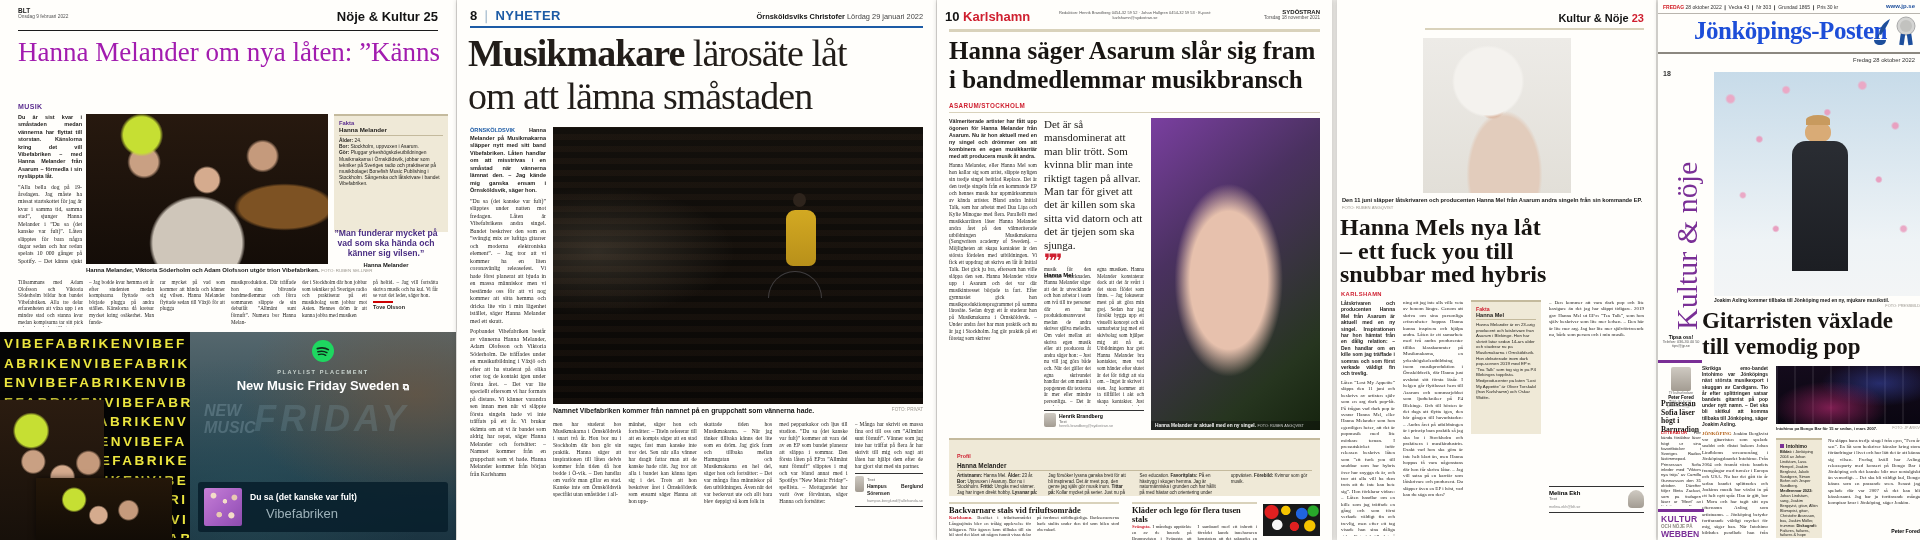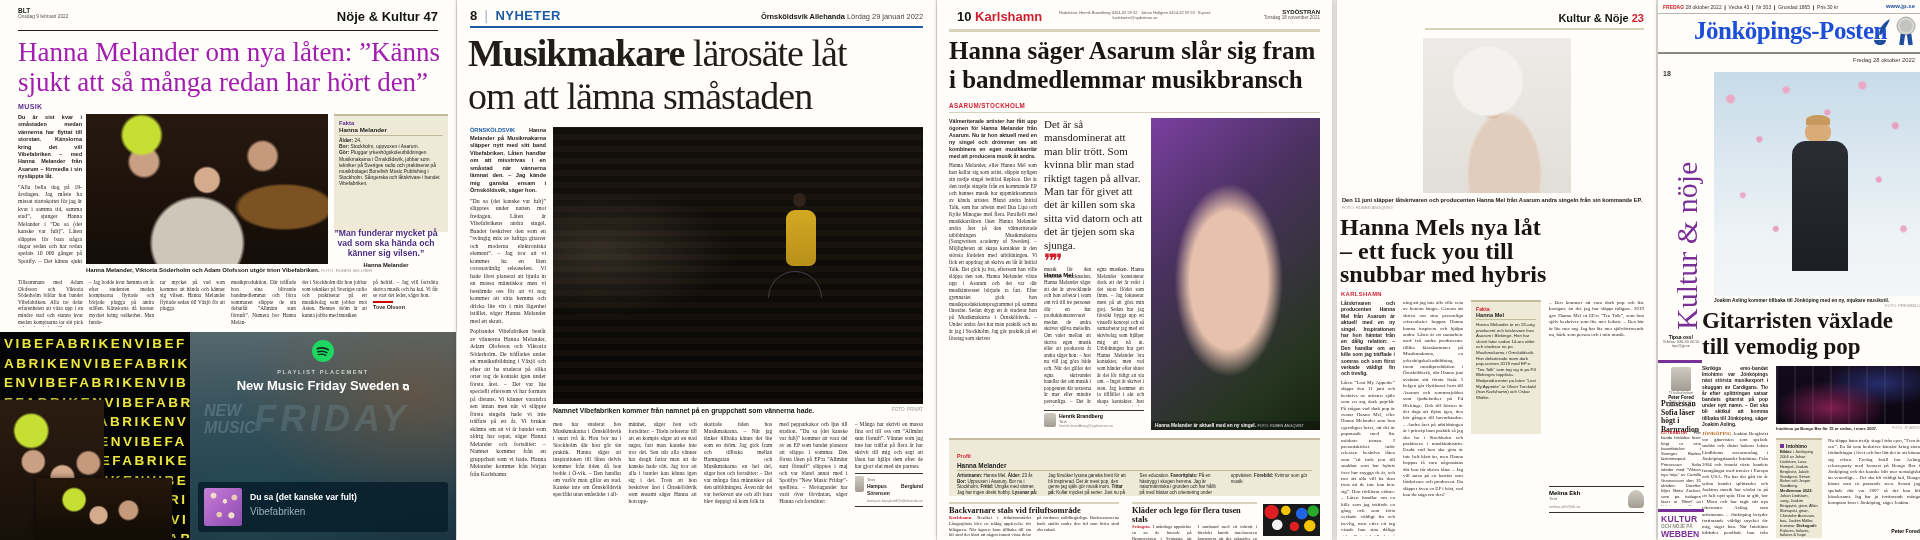--- a/index.html
+++ b/index.html
@@ -23,26 +23,25 @@
 </head>
 <body>
 
 <div id="canvas">
 
   <div class="page" style="left:0;top:0;width:456px;height:332px;">
     <div class="abs" style="left:18px;top:7px;font-size:6.5px;font-weight:bold;color:#222;">BLT</div>
     <div class="abs" style="left:18px;top:14px;font-size:4.8px;color:#555;">Onsdag 9 februari 2022</div>
     <div class="abs" style="right:18px;top:9px;font-size:13px;font-weight:bold;color:#141414;">
       <span>Nöje &amp; Kultur</span>
-      <span>47</span>
+      <span>25</span>
     </div>
     <div class="rule" style="left:18px;top:30px;width:420px;height:1px;"></div>
     <div class="abs ser" style="left:18px;top:37px;width:424px;font-size:27px;line-height:30px;color:#a21caf;">
       <span style="display:block;">Hanna Melander om nya låten: ”Känns</span>
-      <span style="display:block;">sjukt att så många redan har hört den”</span>
     </div>
     <div class="abs kick" style="left:18px;top:103px;font-size:7px;color:#5b2d8f;">MUSIK</div>
     <div class="col" style="left:18px;top:114px;width:64px;height:150px;font-size:5.7px;line-height:7.4px;">
       <p style="font-weight:bold;font-family:'Liberation Sans',sans-serif;font-size:5.5px;">Du är sist kvar i småstaden medan vännerna har flyttat till storstan. Känslorna kring det vill Vibefabriken – med Hanna Melander från Asarum – förmedla i sin nysläppta låt.</p>
       <p>”Alla bella dog på 19-årsdagen. Jag måste ha missat startskottet för jag är kvar i samma tid, samma stad”, sjunger Hanna Melander i ”Du sa (det kanske var fult)”. Låten släpptes för bara några dagar sedan och har redan spelats 10 000 gånger på Spotify. – Det känns sjukt att så många redan har hört den. Det är en speciell känsla att släppa en låt med en så personlig text, säger 24-åriga Hanna Melander.</p>
     </div>
     <div class="abs" style="left:86px;top:114px;width:242px;height:150px;background:
       radial-gradient(circle at 23% 14%, #c6df33 0 8%, rgba(0,0,0,0) 9.5%),
       radial-gradient(circle at 24% 32%, #c9a083 0 6.5%, rgba(0,0,0,0) 8%),
       radial-gradient(circle at 50% 44%, #d5ab8e 0 8%, rgba(0,0,0,0) 9.5%),
@@ -131,33 +130,33 @@
       <div class="abs" style="left:64px;top:66px;font-size: 36px;font-weight:900;font-style:italic;letter-spacing:4px;color:rgba(140,180,195,.20);">FRIDAY</div>
       <div class="abs" style="left:8px;top:150px;width:250px;height:50px;background:rgba(8,31,43,.88);border-radius:3px;">
         <div class="abs" style="left:6px;top:6px;width:38px;height:38px;background:
           radial-gradient(circle at 25% 20%, #f3dcc8 0 6%, rgba(0,0,0,0) 8%),
           radial-gradient(circle at 55% 35%, #f3dcc8 0 6%, rgba(0,0,0,0) 8%),
           radial-gradient(circle at 80% 25%, #e8c9b2 0 6%, rgba(0,0,0,0) 8%),
           radial-gradient(circle at 40% 70%, #e8c9b2 0 7%, rgba(0,0,0,0) 9%),
           radial-gradient(circle at 72% 72%, #f3dcc8 0 7%, rgba(0,0,0,0) 9%),
           linear-gradient(135deg,#c77fd6,#a45ec2 60%,#8d4cae);border-radius:2px;"></div>
         <div class="abs" style="left:52px;top:10px;color:#fff;font-size:8.6px;font-weight:bold;">Du sa (det kanske var fult)</div>
-        <div class="abs" style="left:52px;top:24px;color:#9db1b9;font-size:10px;">Vibefabriken</div>
+        <div class="abs" style="left:68px;top:24px;color:#9db1b9;font-size:13px;">Vibefabriken</div>
       </div>
     </div>
   </div>
 
   <div class="page" style="left:457px;top:0;width:479px;height:540px;">
     <div class="abs" style="left:13px;top:8px;font-size:13px;font-weight:800;color:#141414;">
       <span>8</span>
       <span style="color:#9bb4c9;font-weight:400;">❘</span>
       <span style="color:#1d5ba5;letter-spacing:.5px;">NYHETER</span>
     </div>
     <div class="abs" style="right:13px;top:12px;font-size:7.4px;color:#444;">
-      <span style="font-weight:bold;color:#141414;">Örnsköldsvik Allehanda</span>
+      <span style="font-weight:bold;color:#141414;">Örnsköldsviks Christofer</span>
       <span>Lördag 29 januari 2022</span>
     </div>
     <div class="rule" style="left:13px;top:26px;width:453px;height:1.5px;background:#1d5ba5;"></div>
     <div class="abs ser" style="left:11px;top:32px;width:462px;font-size:38px;line-height:43px;letter-spacing:-1px;color:#221d19;">
       <span style="display:block;"><b style="font-weight:900;">Musikmakare</b><span> lärosäte låt</span></span>
       <span style="display:block;">om att lämna småstaden</span>
     </div>
     <div class="col" style="left:13px;top:127px;width:76px;height:408px;font-size:5.8px;line-height:7.5px;">
       <p style="font-weight:bold;font-family:'Liberation Sans',sans-serif;font-size:5.6px;"><span style="color:#1d5ba5;">ÖRNSKÖLDSVIK</span><span> Hanna Melander på Musikmakarna släpper nytt med sitt band Vibefabriken. Låten handlar om att misstrivas i en småstad när vännerna lämnat den. – Jag kände mig ganska ensam i Örnsköldsvik, säger hon.</span></p>
       <p>”Du sa (det kanske var fult)” släpptes under natten mot fredagen. Låten är Vibefabrikens andra singel. Bandet beskriver den som en ”svängig mix av luftiga gitarrer och moderna elektroniska element”. – Jag tror att vi kommer ha en liten coronavänlig releasefest. Vi hade först planerat att bjuda in en massa människor men vi bestämde oss för att vi nog kommer att sitta hemma och dricka lite vin i min lägenhet istället, säger Hanna Melander med ett skratt.</p>
@@ -188,42 +187,42 @@
             <div style="font-size:4.4px;color:#666;">Text</div>
             <div style="font-size:5px;font-weight:bold;">Hampus Berglund Sörensen</div>
             <div style="font-size:3.9px;color:#888;">hampus.berglund@allehanda.se</div>
           </div>
         </div>
       </div>
     </div>
   </div>
 
   <div class="page" style="left:937px;top:0;width:395px;height:540px;">
-    <div class="abs" style="left:20px;top:9px;font-size:13px;font-weight:800;">
+    <div class="abs" style="left:8px;top:9px;font-size:13px;font-weight:800;">
       <span style="color:#141414;">10</span>
       <span style="color:#cf1f2f;">Karlshamn</span>
     </div>
     <div class="abs" style="left:118px;top:10px;width:160px;font-size:4px;line-height:5.2px;color:#555;text-align:center;">Redaktion: Henrik Brandberg 0454-32 59 52 · Johan Hallgren 0454-32 59 53 · E-post: karlshamn@sydostran.se</div>
     <div class="abs" style="right:12px;top:9px;text-align:right;">
       <div style="font-size:6px;font-weight:800;color:#141414;">SYDÖSTRAN</div>
       <div style="font-size:4.6px;color:#555;">Torsdag 18 november 2021</div>
     </div>
     <div class="rule beige" style="left:12px;top:29px;width:371px;height:3px;"></div>
     <div class="abs ser" style="left:12px;top:36px;width:380px;font-size:25px;line-height:29px;font-weight:bold;color:#181512;">
       <span style="display:block;">Hanna säger Asarum slår sig fram</span>
       <span style="display:block;">i bandmedlemmar musikbransch</span>
     </div>
     <div class="abs kick" style="left:12px;top:102px;font-size:6.3px;color:#cf1f2f;">ASARUM/STOCKHOLM</div>
     <div class="rule beige" style="left:12px;top:112px;width:371px;height:1px;"></div>
     <div class="col" style="left:12px;top:118px;width:88px;height:314px;font-size:5.3px;line-height:6.9px;">
       <p style="font-weight:bold;font-family:'Liberation Sans',sans-serif;font-size:5.3px;">Välmeriterade artister har fått upp ögonen för Hanna Melander från Asarum. Nu är hon aktuell med en ny singel och drömmer om att kombinera en egen musikkarriär med att producera musik åt andra.</p>
       <p>Hanna Melander, eller Hanna Mel som hon kallar sig som artist, släppte nyligen sin tredje singel betitlad Replace. Det är den tredje singeln från en kommande EP och hennes musik har uppmärksammats av kända artister. Bland andra Initial Talk, som har arbetat med Dua Lipa och Kylie Minogue med flera. Parallellt med musikkarriären läser Hanna Melander andra året på den välmeriterade utbildningen Musikmakarna (Songwriters academy of Sweden). – Möjligheten att skapa kontakter är den största fördelen med utbildningen. Vi fick ett uppdrag att skriva en låt åt Initial Talk. Det gick ju bra, eftersom han ville släppa den sen. Hanna Melander växte upp i Asarum och det var där musikintresset började ta fart. Efter gymnasiet gick hon musikproduktionsprogrammet på samma lärosäte. Sedan drygt ett år studerar hon på Musikmakarna i Örnsköldsvik. – Under andra året har man praktik och nu är jag i Stockholm. Jag gör praktik på ett företag som skriver</p>
     </div>
     <div class="abs" style="left:107px;top:118px;width:100px;">
-      <div class="quote3" style="font-size:11px;line-height:13.4px;font-weight:500;color:#1c1a18;">Det är så mansdominerat att man blir trött. Som kvinna blir man stad riktigt tagen på allvar. Man tar för givet att det är killen som ska sitta vid datorn och att det är tjejen som ska sjunga.</div>
+      <div class="quote3" style="font-size:11px;line-height:13.4px;font-weight:500;color:#1c1a18;">Det är så mansdominerat att man blir trött. Som kvinna blir man inte riktigt tagen på allvar. Man tar för givet att det är killen som ska sitta vid datorn och att det är tjejen som ska sjunga.</div>
       <div style="font-size:20px;color:#cf1f2f;line-height:18px;letter-spacing:-3px;">❞❞</div>
       <div style="font-size:5.8px;font-weight:bold;margin-top:2px;">Hanna Mel</div>
     </div>
     <div class="abs" style="left:107px;top:266px;width:100px;display:flex;gap:6px;">
       <div class="col" style="position:relative;flex:1;height:140px;font-size:5.1px;line-height:6.6px;">musik för den asiatiska marknaden. Hanna Melander säger att det är utvecklande och hon arbetar i team om två till tre personer där en har produktionsansvaret medan de andra skriver själva melodin. Om valet mellan att skriva egen musik eller att producera åt andra säger hon: – Just nu vill jag göra både och. När det gäller det egna skrivandet handlar det om musik i popgenren där texterna är mer eller mindre personliga. – Det är mycket egna erfarenheter. Det blir bäst när jag skriver utifrån mig själv.</div>
       <div class="col" style="position:relative;flex:1;height:140px;font-size:5.1px;line-height:6.6px;">egna musiken. Hanna Melander konstaterar dock att det är svårt i det stora flödet som finns. – Jag fokuserar mest på att göra min grej. Sedan har jag försökt bygga upp ett visuellt koncept och så samarbetar jag med ett skivbolag som hjälper mig att nå ut. Utbildningen har gett Hanna Melander bra kontakter, men vad som händer efter slutet är det för tidigt att sia om. – Inget är skrivet i sten. Jag kommer att ta tillfället i akt och skapa kontakter. Just nu lever man i den trygga CSN-bubblan, men jag vill kunna leva på musiken.</div>
     </div>
     <div class="abs byl" style="left:107px;top:410px;width:100px;border-top:1px solid #333;padding-top:2px;display:flex;gap:3px;">
       <div class="portrait" style="width:12px;height:14px;"></div>
       <div>

